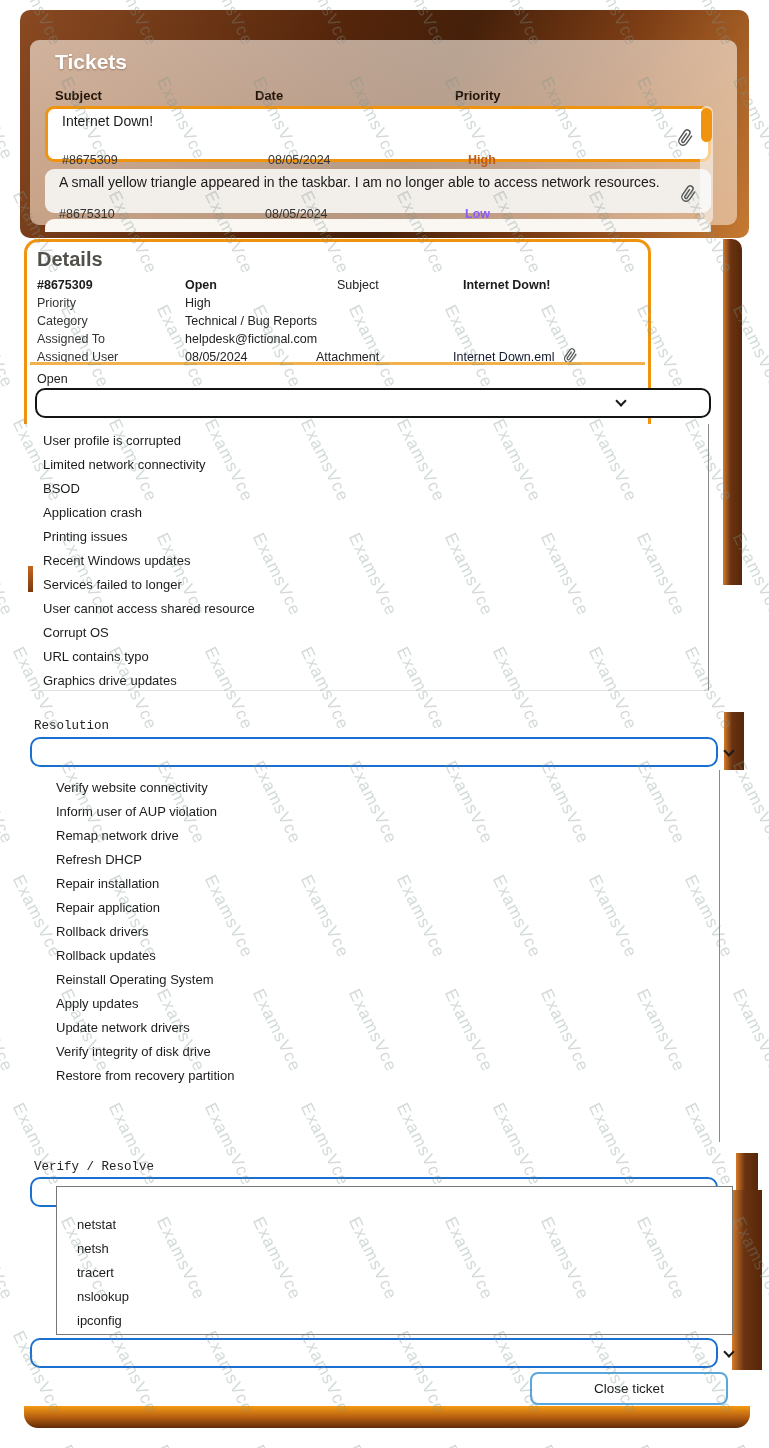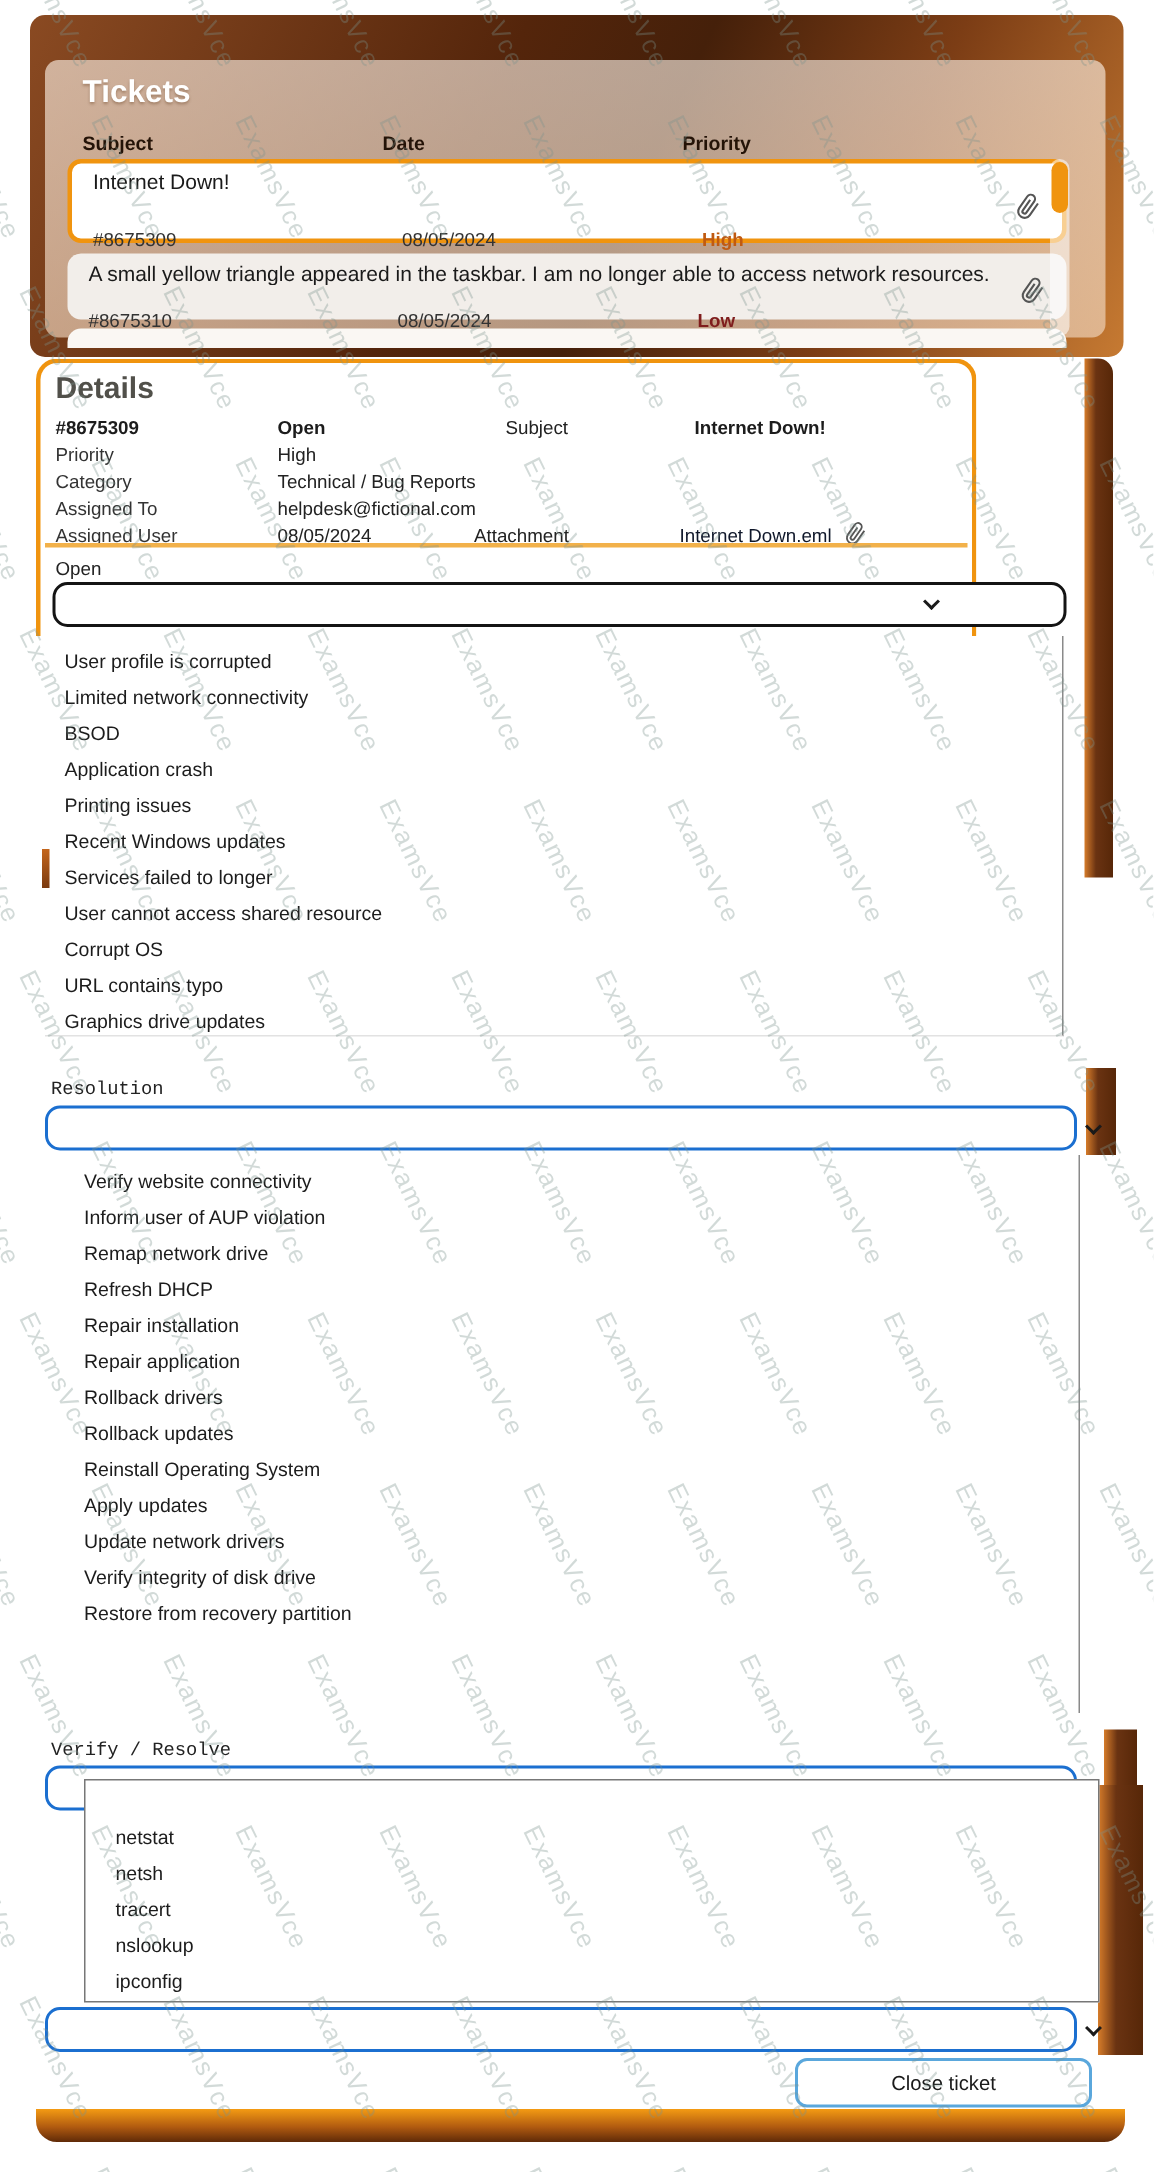--- a/index.html
+++ b/index.html
@@ -33,21 +33,21 @@
   .th-priority { position:absolute; left:400px; }
   .tk-cards { position:absolute; left:15px; top:66px; width:672px; }
   .ticket-card { position:relative; width:666px; height:44px; margin-bottom:6px;
     background:#f2eeea; border-radius:9px; }
   .ticket-card.is-selected { height:56px; background:#ffffff; border:3px solid #f0940f; margin-bottom:7px; }
   .tc-subject { position:absolute; left:14px; top:5px; font-size:14px; color:#1a1a1a; white-space:nowrap; overflow:hidden; width:630px; }
   .is-selected .tc-subject { top:4px; }
   .tc-row { position:absolute; left:14px; right:14px; bottom:6px; font-size:12.5px; color:#333; }
   .tc-id { position:absolute; left:0; }
   .tc-date { position:absolute; left:206px; }
-  .tc-priority { position:absolute; left:406px; font-weight:bold; color:#7f1d1d; }
+  .tc-priority { position:absolute; left:406px; font-weight:bold; color:#8b5cf6; }
   .is-selected .tc-priority { color:#c05a11; }
   .clip { position:absolute; right:14px; top:16px; width:17px; height:17px; }
   .is-selected .clip { top:20px; }
   .clip svg { width:17px; height:17px; transform:rotate(-10deg); }
   .tk-partial { height:13px; margin-bottom:0; background:#faf7f3; border-radius:9px 9px 0 0; }
   .tk-scroll { position:absolute; right:24px; top:66px; width:13px; height:118px;
     background:rgba(255,255,255,0.55); border-radius:7px; }
   .tk-thumb { position:absolute; left:1px; top:2px; width:11px; height:34px; background:#f0940f; border-radius:6px; }
   
   #details-panel {

